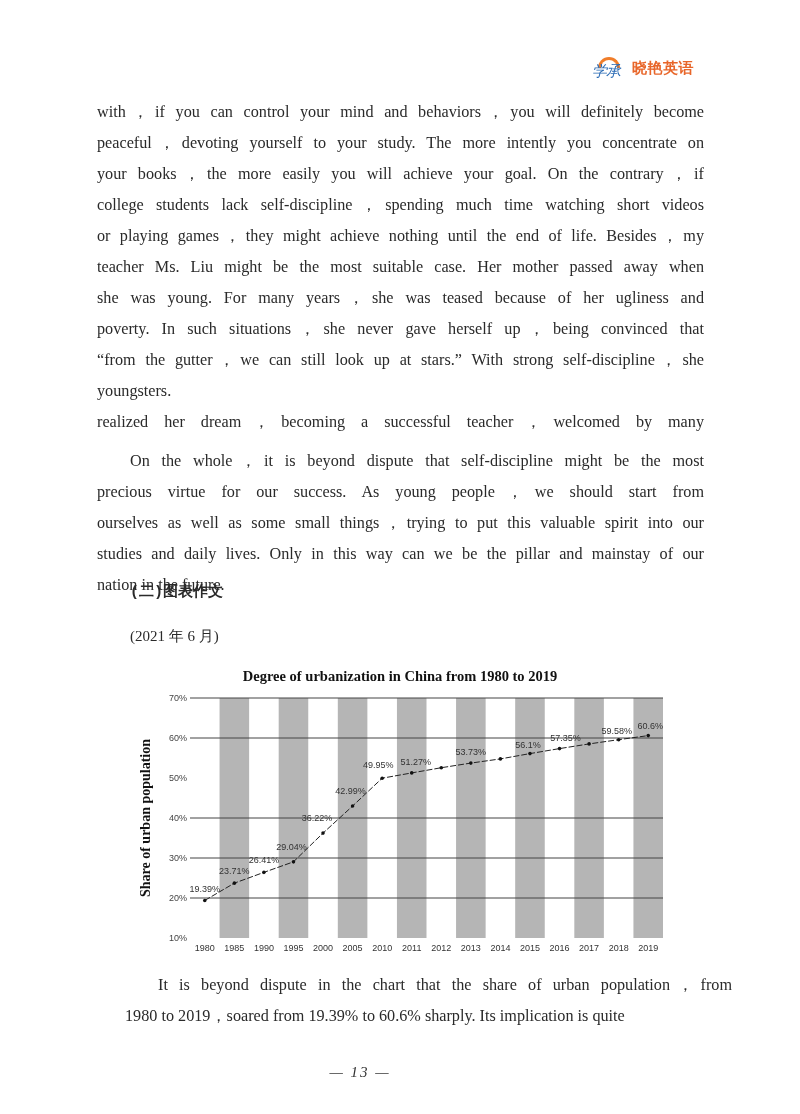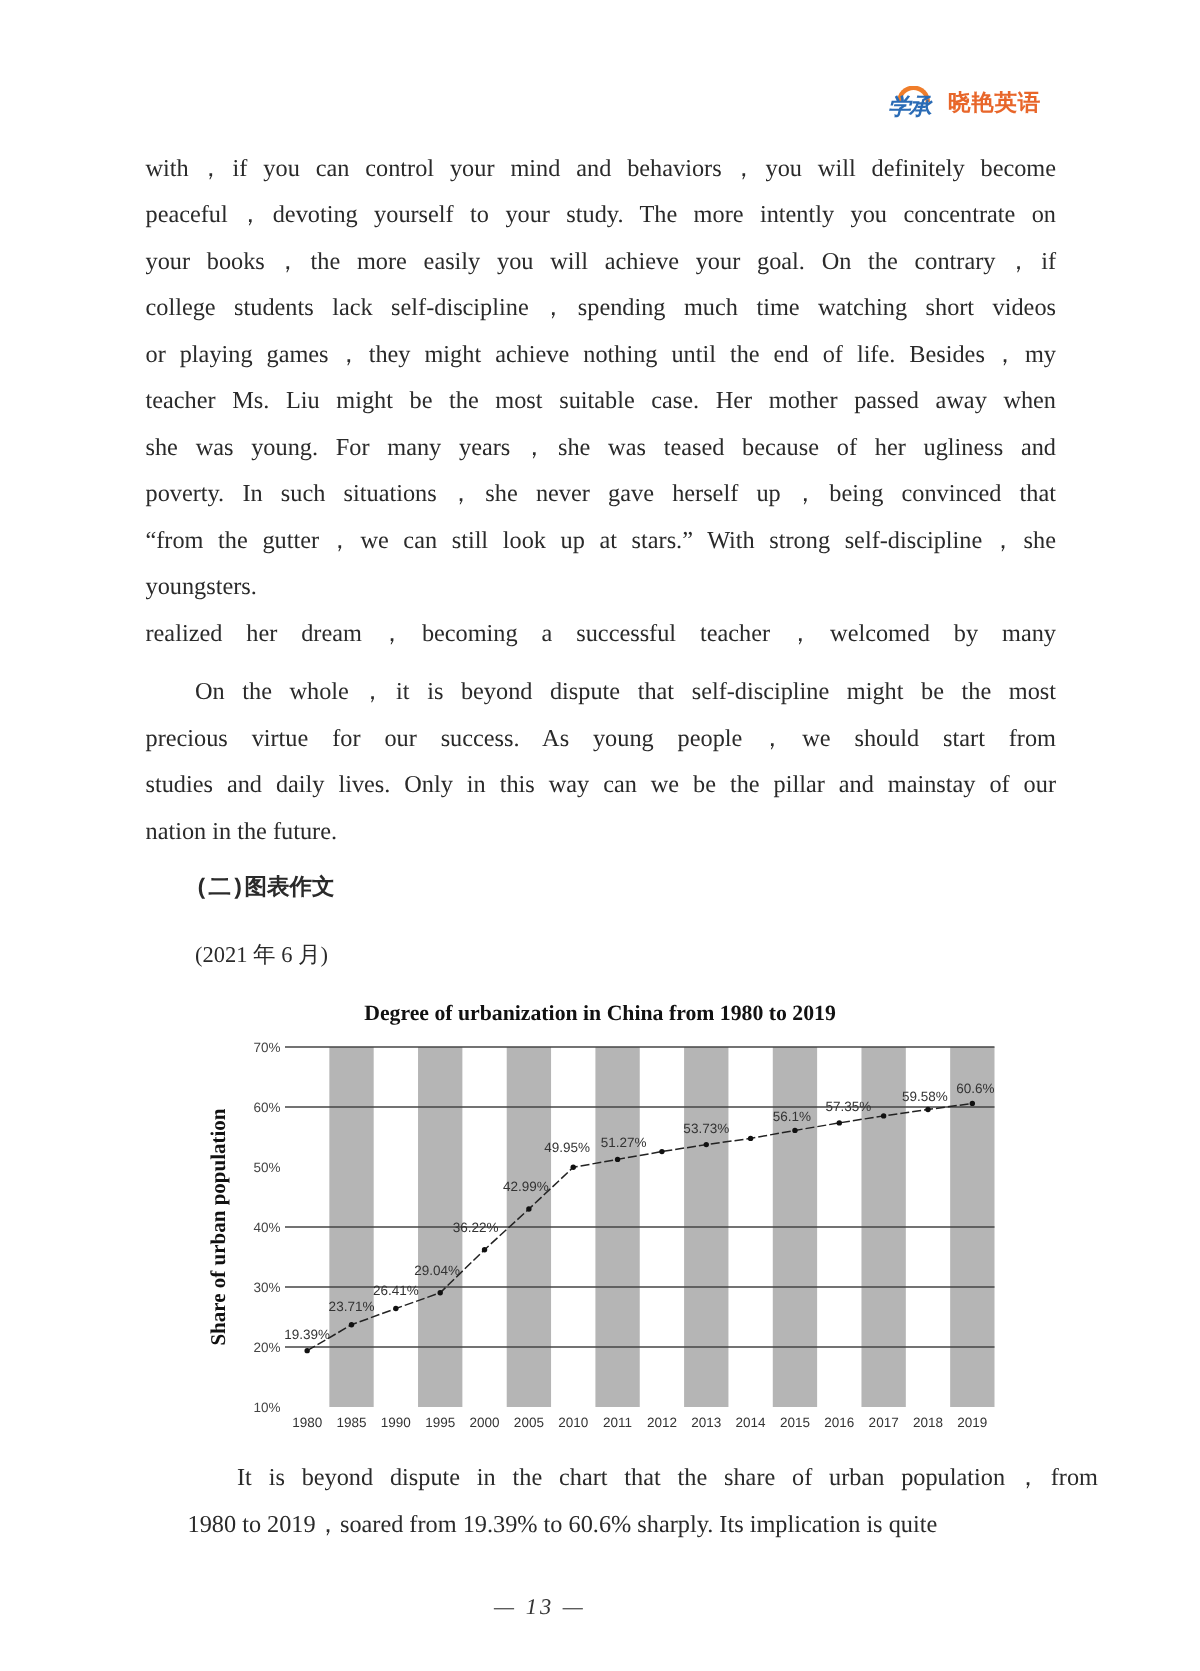--- a/index.html
+++ b/index.html
@@ -3,21 +3,21 @@
   <meta charset="utf-8">
   <style>
     html, body { margin: 0; padding: 0; background: #ffffff; }
     body { width: 800px; height: 1114px; position: relative; overflow: hidden;
            font-family: "Liberation Serif", "DejaVu Serif", serif; color: #2a2a2a; }
     .logo { position: absolute; left: 592px; top: 56px; height: 24px; display: flex; align-items: center; }
     .logo-mark { position: relative; width: 36px; height: 22px; }
     .logo-arc { position: absolute; left: 6px; top: 0; width: 22px; height: 11px;
                 border: 3px solid #f07d2a; border-bottom: none; border-radius: 14px 14px 0 0; box-sizing: border-box; }
     .logo-mark-text { position: absolute; left: 0; top: 5px; font-family: "DejaVu Sans", sans-serif;
-                      font-weight: bold; font-style: italic; font-size: 15px; color: #2a6bb5; letter-spacing: -1px; text-align: center; }
+                      font-weight: normal; font-style: italic; font-size: 15px; color: #2a6bb5; letter-spacing: -1px; text-align: center; }
     .logo-text { font-family: "DejaVu Sans", sans-serif; font-weight: bold; font-size: 15px; color: #e8662a; margin-left: 4px; letter-spacing: 0.5px; }
     .para { position: absolute; left: 97px; width: 607px; font-size: 16.2px; line-height: 31px; }
     .line { display: block; height: 31px; white-space: nowrap; text-align: justify; text-align-last: justify; }
     .line.last { text-align-last: left; }
     .indent { padding-left: 33px; }
     .section { position: absolute; left: 130px; font-size: 16px; }
     .section-head { top: 582px; font-weight: bold; font-family: Liberation Mono, monospace; font-size: 15px; }
     .section-date { top: 627px; font-size: 15px; }
     .chart-title { position: absolute; left: 130px; width: 540px; top: 668px; text-align: center;
                    font-weight: bold; font-size: 14.5px; color: #111; }
@@ -44,20 +44,21 @@
     <span class="line">teacher Ms. Liu might be the most suitable case. Her mother passed away when</span>
     <span class="line">she was young. For many years，she was teased because of her ugliness and</span>
     <span class="line">poverty. In such situations，she never gave herself up，being convinced that</span>
     <span class="line">“from the gutter，we can still look up at stars.” With strong self-discipline，she</span>
     <span class="line last">youngsters.</span>
     <span class="line">realized her dream，becoming a successful teacher，welcomed by many</span>
   </div>
 <div class="para" style="top:446px;" id="p2">
     <span class="line indent">On the whole，it is beyond dispute that self-discipline might be the most</span>
     <span class="line">precious virtue for our success. As young people，we should start from</span>
+    <span class="line">ourselves as well as some small things，trying to put this valuable spirit into our</span>
     <span class="line">studies and daily lives. Only in this way can we be the pillar and mainstay of our</span>
     <span class="line last">nation in the future.</span>
   </div>
 
 <div class="section section-head">(二)图表作文</div>
 <div class="section section-date">(2021 年 6 月)</div>
 
 <div class="chart-title">Degree of urbanization in China from 1980 to 2019</div>
 
 <svg class="chart-svg" width="800" height="1114" id="chart">

